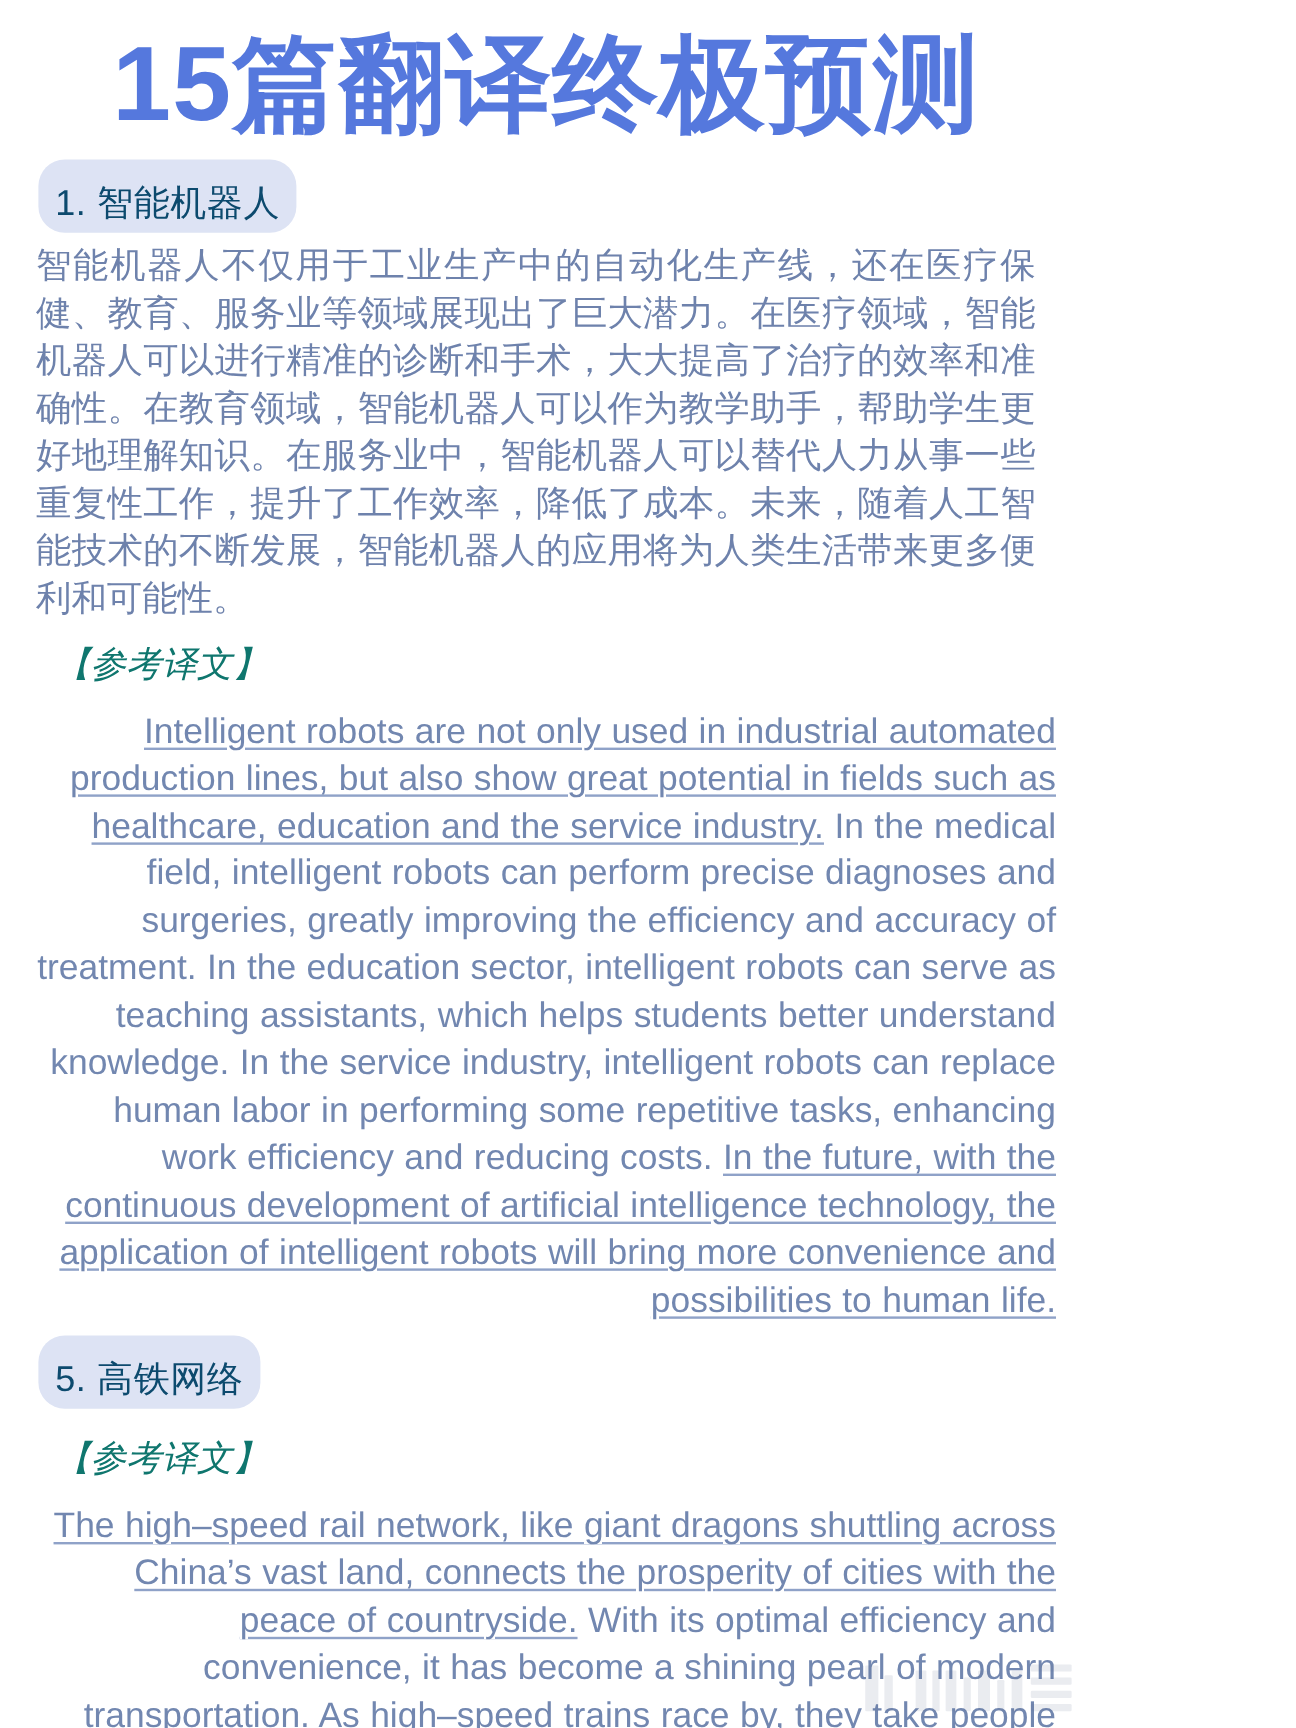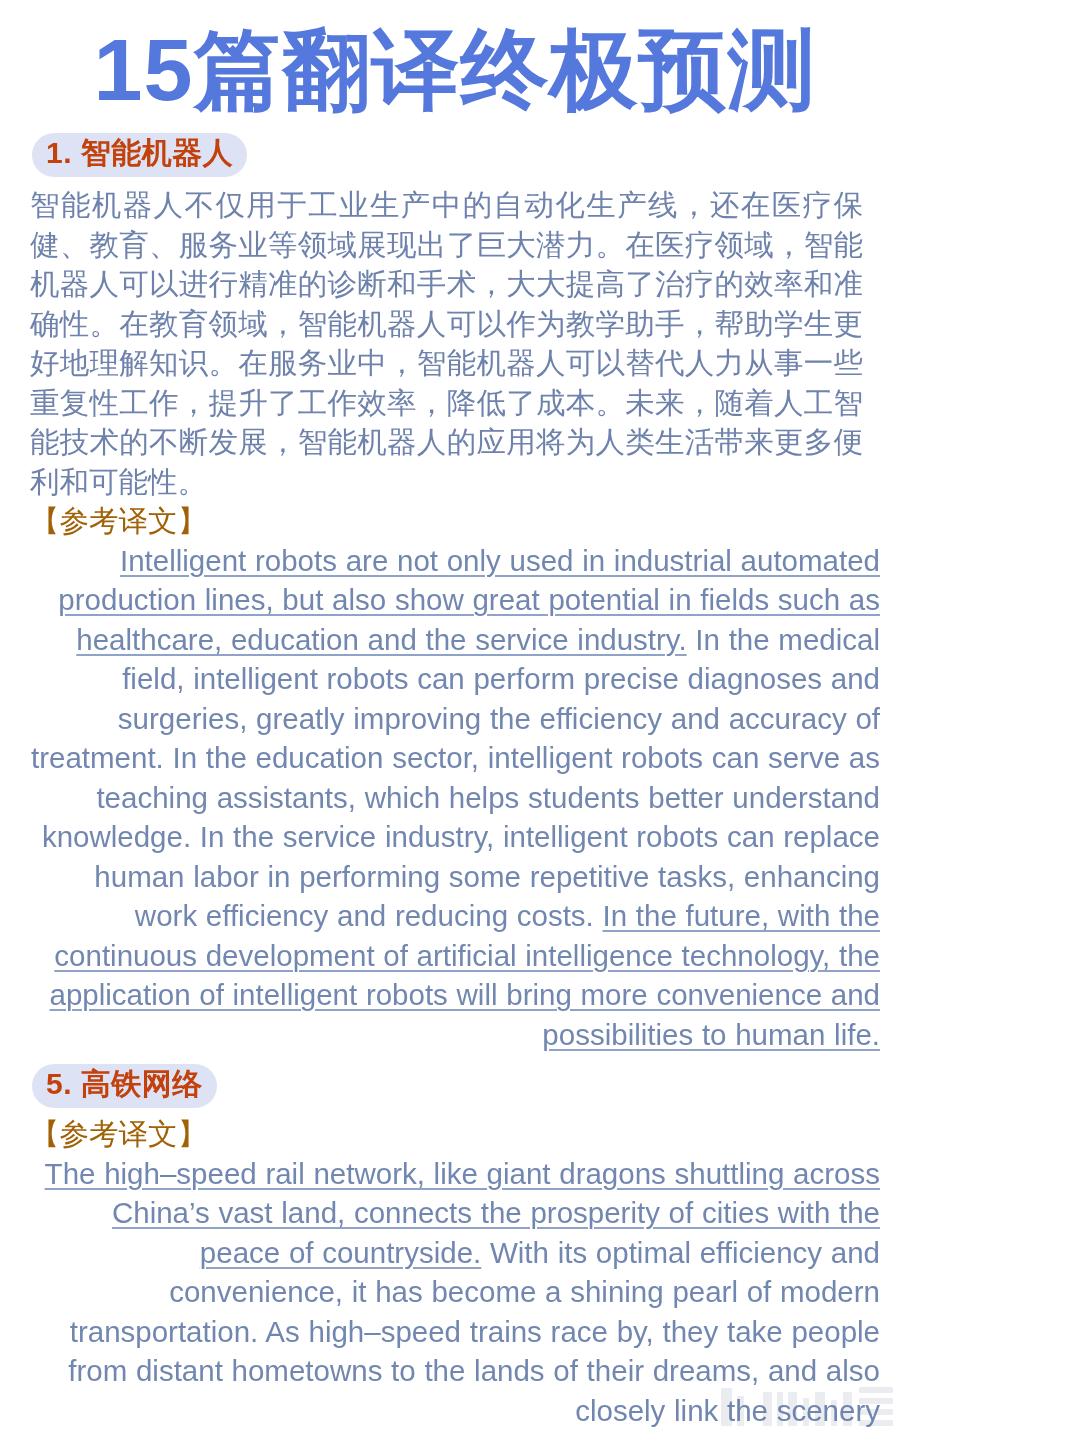--- a/index.html
+++ b/index.html
@@ -35,48 +35,49 @@
     letter-spacing: 1px;
     margin: 22px 0 6px 0;
     white-space: nowrap;
     font-family: "Liberation Sans", "DejaVu Sans", sans-serif;
   }
 
   
   .section-header {
     display: inline-block;
     background: #dde3f4;
-    color: #c2410c;
+    color: #0c4a6e;
     font-size: 30px;
-    font-weight: 700;
+    font-weight: 400;
     line-height: 1;
-    padding: 5px 14px 9px 14px;
+    padding: 22px 14px 9px 14px;
     border-radius: 22px;
     margin: 10px 0 6px 2px;
     letter-spacing: 0.5px;
   }
 
   
   .cn-para {
     color: #6e82ac;
     font-size: 29.5px;
     line-height: 39.5px;
     margin: 2px 17px 0 0;
     text-align: justify;
     text-justify: inter-character;
     letter-spacing: 0px;
     font-weight: 400;
   }
 
   .ref-label {
-    color: #a16207;
+    color: #0f766e;
     font-size: 29.5px;
     line-height: 39.5px;
-    margin: 0;
+    margin: 16px;
     font-weight: 400;
+    font-style: italic;
   }
 
   .en-para {
     color: #7287b0;
     font-size: 29.5px;
     line-height: 39.5px;
     margin: 0;
     text-align: right;
     font-weight: 400;
     word-spacing: 0.5px;

